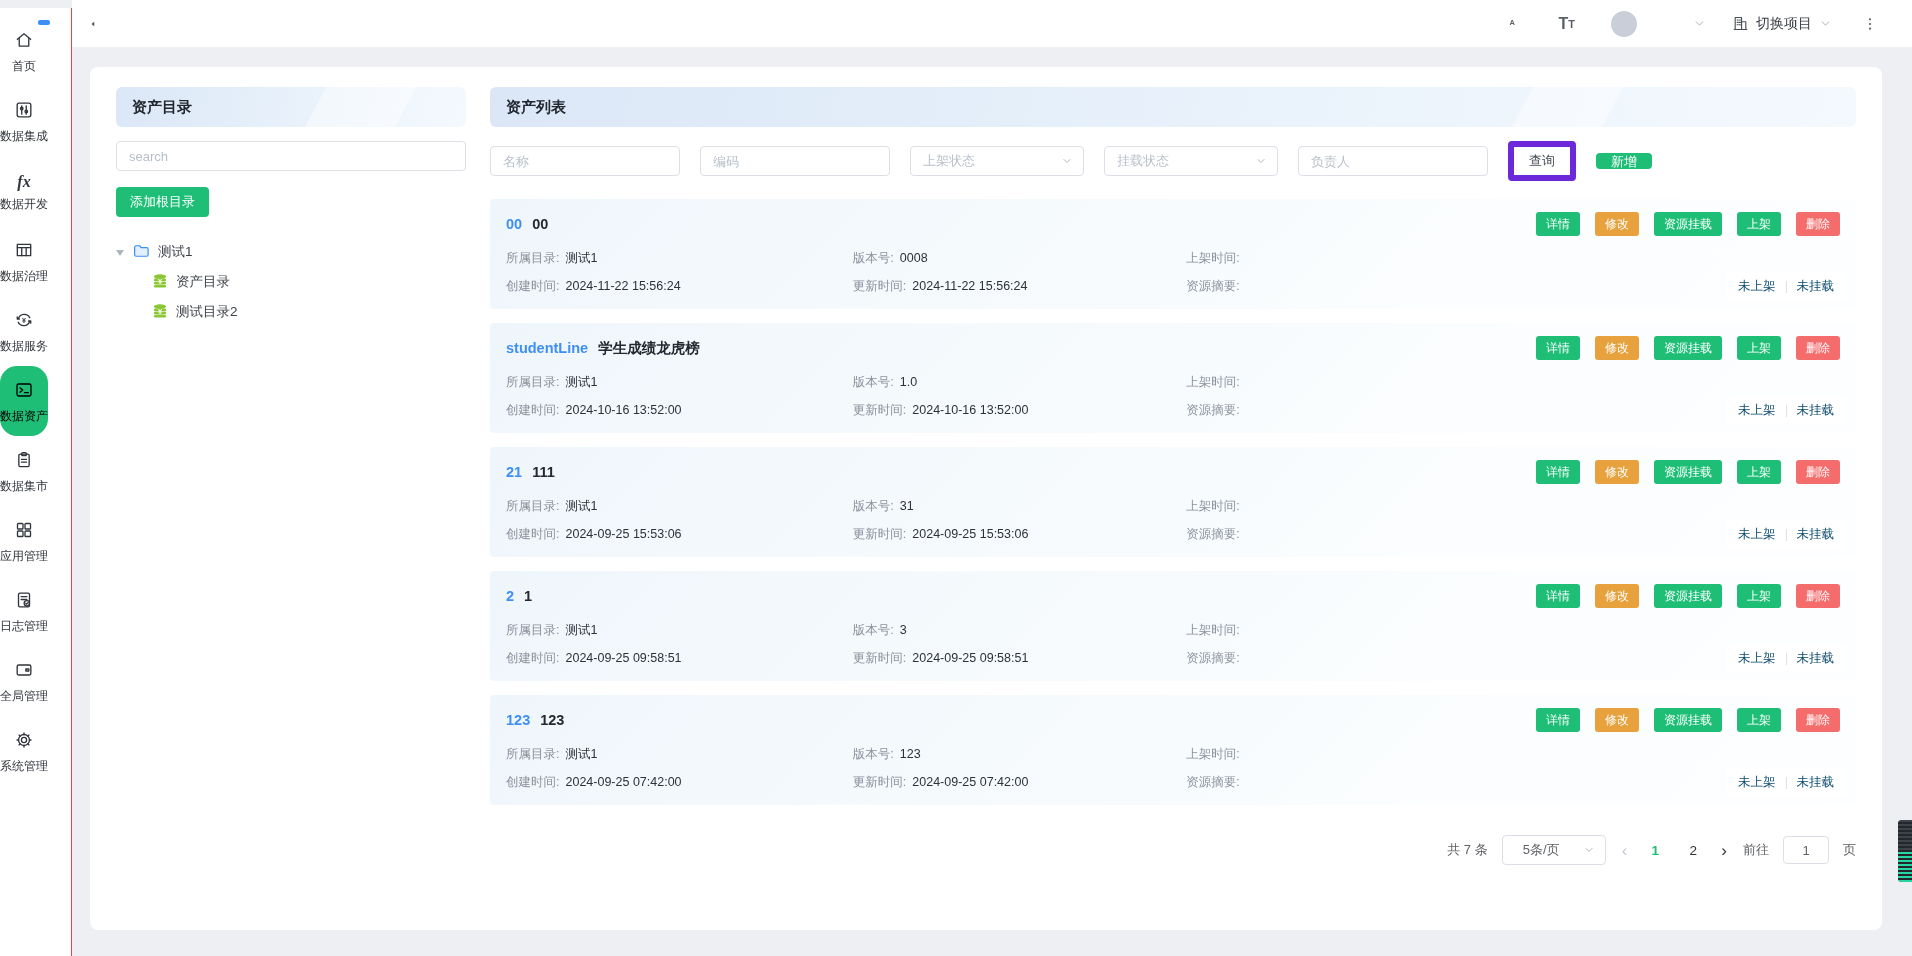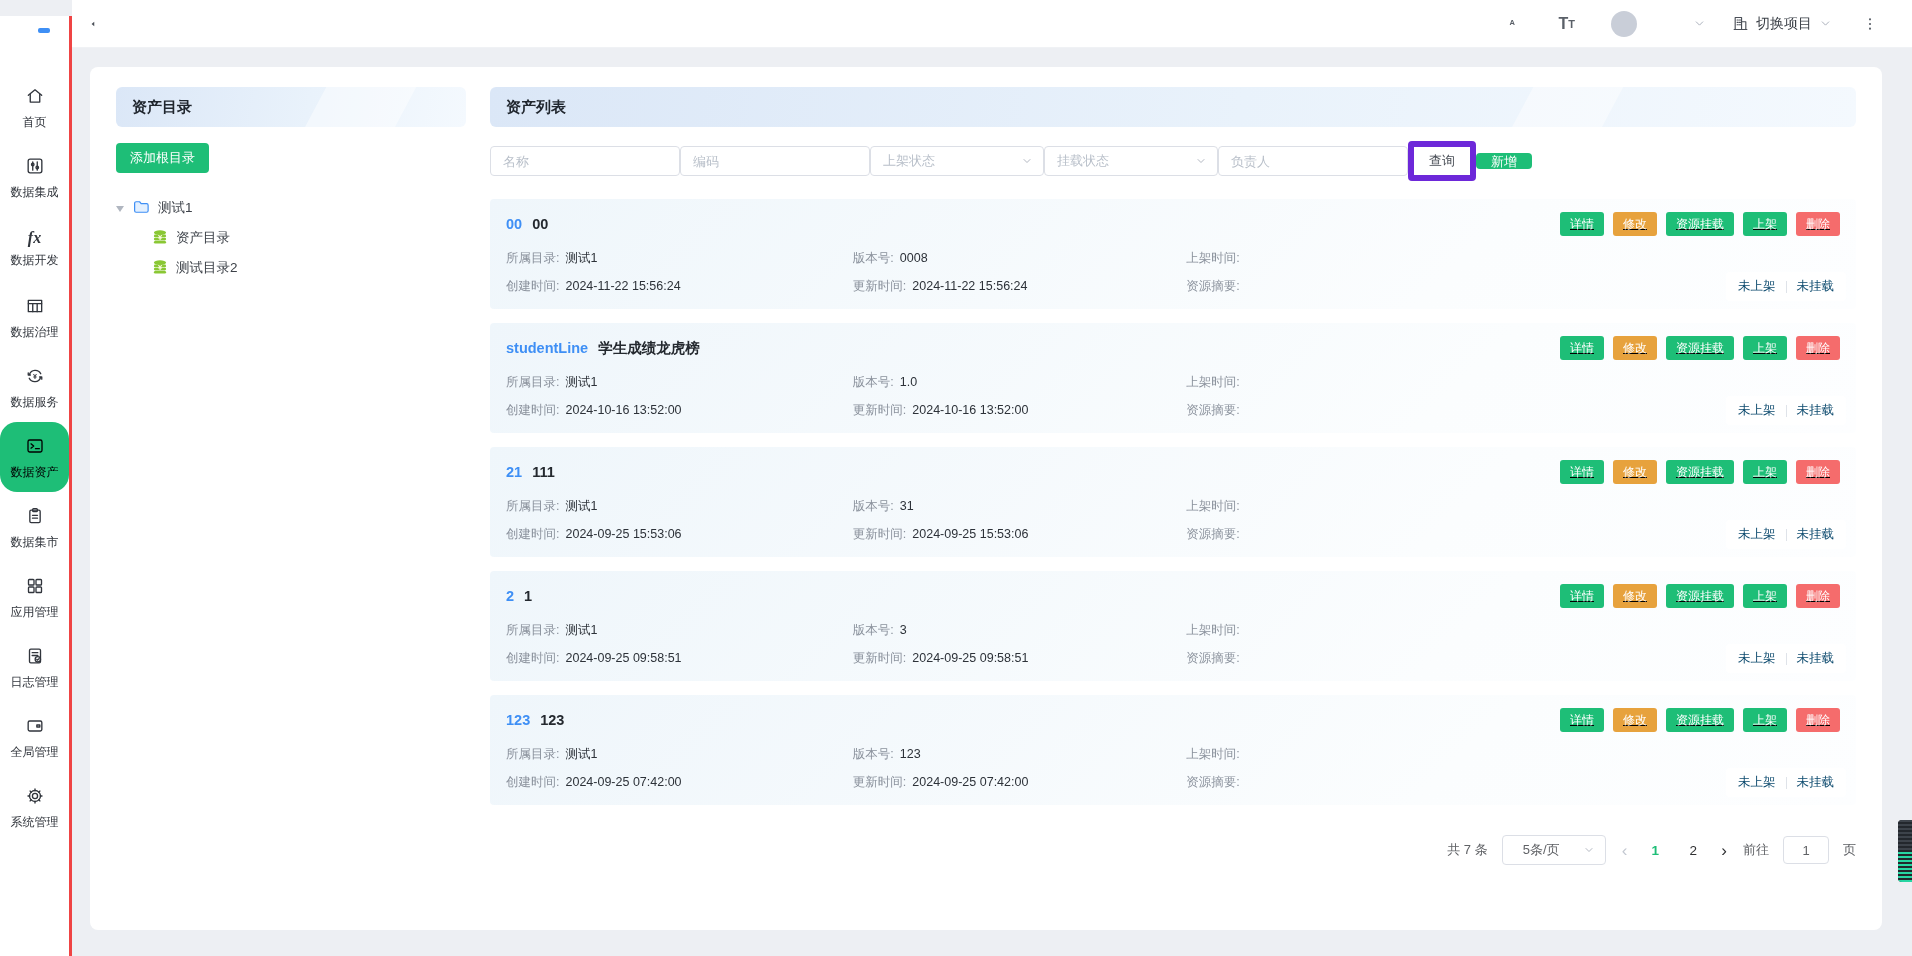--- a/index.html
+++ b/index.html
@@ -12,22 +12,22 @@
   .collapse-btn { margin-left:16px; cursor:pointer; display:flex; color:#4a4f57; }
   .topbar-right { margin-left:auto; margin-right:34px; display:flex; align-items:center; color:#5a6068; }
   .tb-ico { display:flex; align-items:center; cursor:pointer; color:#5a6068; }
   .tt { font-weight:700; font-size:16px; letter-spacing:0; color:#5a6068; }
   .tt small { font-size:11px; font-weight:700; }
   .avatar { width:26px; height:26px; border-radius:50%; background:#c9ced8; margin-left:36px; }
   .sp-group { display:flex; align-items:center; gap:7px; margin-left:26px; font-size:14px; color:#3c4148; cursor:pointer; }
   .kebab { margin-left:30px; }
 
   
-  .sidebar { position:absolute; left:0; top:16px; bottom:0; width:72px; background:#fff;
-    border-right:3px solid #ef4444; z-index:6; display:flex; flex-direction:column; }
+  .sidebar { position:absolute; left:0; top:8px; bottom:0; width:72px; background:#fff;
+    border-right:1px solid #ef4444; z-index:6; display:flex; flex-direction:row; }
   .logo { height:48px; position:relative; }
   .logo i { position:absolute; left:38px; top:12px; width:12px; height:5px; border-radius:2px; background:#3e8ff5; }
   .nav { display:flex; flex-direction:column; margin-top:8px; }
   .s-item { height:70px; display:flex; flex-direction:column; align-items:center; justify-content:center;
     gap:6px; cursor:pointer; color:#31353c; }
   .s-item svg { stroke:currentColor; }
   .s-lbl { font-size:12px; line-height:1; }
   .s-item.active { background:#1ebe77; color:#000000;border-radius:17px; }
   .fx-glyph { font-style:italic; font-family:"Liberation Serif","DejaVu Serif",serif;
     font-size:16px; font-weight:700; line-height:20px; }
@@ -51,37 +51,37 @@
   .btn-green { background:#1ebe77; color:#fff; border:none; border-radius:4px; height:30px;
     padding:0 14px; font-size:13px; cursor:pointer; }
   .add-root { margin-top:16px; align-self:flex-start; }
   .tree { margin-top:20px; font-size:13.5px; color:#3c4148; }
   .tree-row { display:flex; align-items:center; gap:8px; height:30px; cursor:pointer; }
   .tree-children { padding-left:36px; }
   .caret { width:0; height:0; border:4.5px solid transparent; border-top:6px solid #b0b6c0; margin-top:6px; }
 
   
   .listpanel { flex:1; margin-left:24px; display:flex; flex-direction:column; min-width:0; }
-  .filters { margin-top:14px; display:flex; align-items:center; }
+  .filters { margin-top:14px; display:flex; align-items:center; gap:20px; }
   .f-input { height:30px; width:190px; border:1px solid #dcdfe6; border-radius:4px; padding:0 12px;
     font-size:13px; color:#3c4148; outline:none; }
   .f-input::placeholder { color:#b8bfc9; }
   .f-select { height:30px; width:174px; border:1px solid #dcdfe6; border-radius:4px; padding:0 10px 0 12px;
     display:flex; align-items:center; justify-content:space-between; color:#b8bfc9; font-size:13px; cursor:pointer; background:#fff; }
   .btn-plain { height:40px; padding:0 15px; background:#fff; border:6px solid #6d28d9; border-radius:4px;
     font-size:13px; color:#4a4f57; cursor:pointer; }
   .btn-add { height:16px; padding:0 15px; font-size:13px; }
 
   .asset-list { margin-top:18px; }
   .asset-item { height:110px; margin-bottom:14px; border-radius:4px; position:relative;
     padding:13px 16px; background:linear-gradient(135deg,#eff6fb 0%,#fbfdfe 70%,#fdfeff 100%); }
   .item-head { display:flex; align-items:center; }
   .a-code { color:#3e8ff5; font-weight:700; font-size:14.5px; cursor:pointer; }
   .a-name { color:#24292f; font-weight:700; font-size:14.5px; margin-left:10px; }
-  .item-actions { margin-left:auto; display:flex; gap:9px;text-decoration:underline; }
+  .item-actions { margin-left:auto; display:flex; gap:15px; }
   .mini { height:24px; border:none; border-radius:3px; color:#fff; font-size:12px; padding:0 10px; cursor:pointer; }
   .m-green { background:#1ebe77; } .m-orange { background:#e7a23d; } .m-red { background:#f56c6c; }
   .detail-grid { display:grid; grid-template-columns:26% 25% 1fr; row-gap:11px; margin-top:14px;
     font-size:12.5px; }
   .lbl { color:#8a919c; } .val { color:#2d3239; margin-left:6px; }
   .status-pill { position:absolute; right:10px; bottom:8px; background:#fff; border-radius:4px;
     padding:6px 12px; display:flex; align-items:center; gap:10px; font-size:12.5px; }
   .status-pill a { color:#0c4a6e; cursor:pointer; text-decoration:none; }
   .pill-div { width:1px; height:12px; background:#dfe3e9; }
 
@@ -256,20 +256,21 @@
         </svg>
     </span>
   </div>
 </header>
 
 <main class="content">
   <div class="card">
 
     <section class="catalog">
       <div class="panel-head">资产目录</div>
+      <input class="search-input" placeholder="search" style="">
       <button class="btn-green add-root">添加根目录</button>
       <div class="tree">
         <div class="tree-row">
           <span class="caret"></span>
           <span><svg width="18" height="18" viewBox="0 0 24 24" fill="#e3f0ff" stroke="#3e8ff5" stroke-width="1.6" stroke-linejoin="round">
                 <path d="M3.5 7a2 2 0 0 1 2-2h4.6l2.1 2.6h7.3a2 2 0 0 1 2 2V17a2 2 0 0 1-2 2h-14a2 2 0 0 1-2-2z"></path>
               </svg></span>
           <span>测试1</span>
         </div>
         <div class="tree-children">

